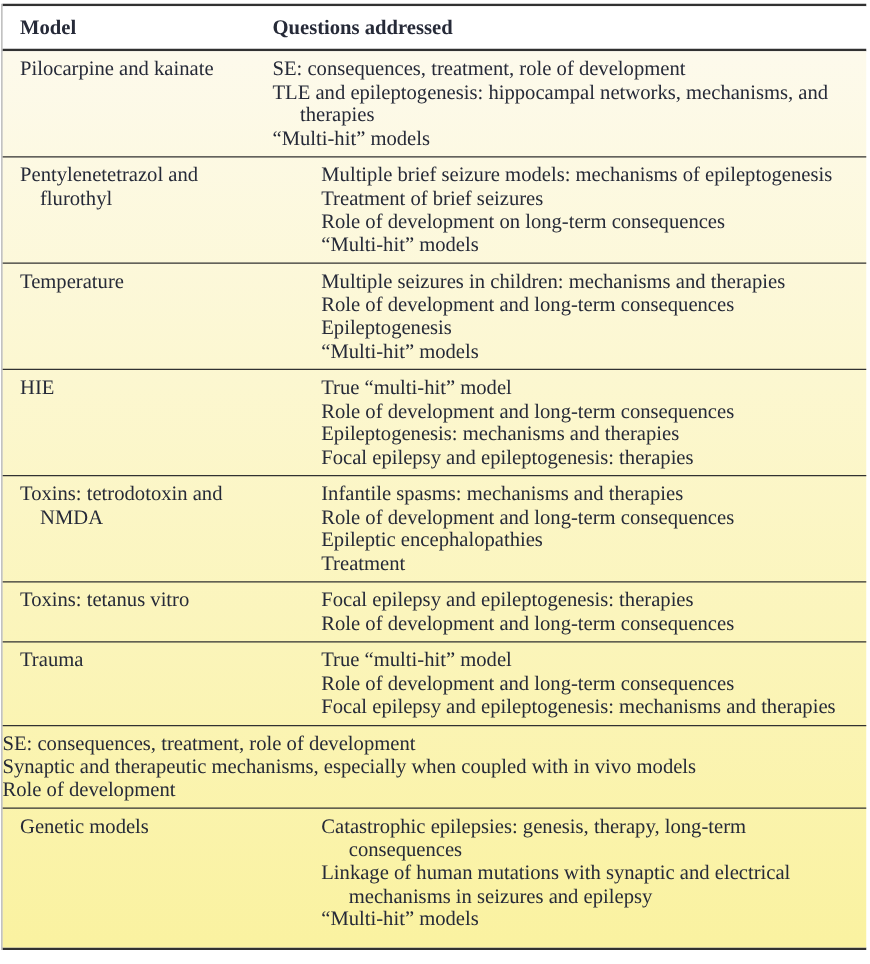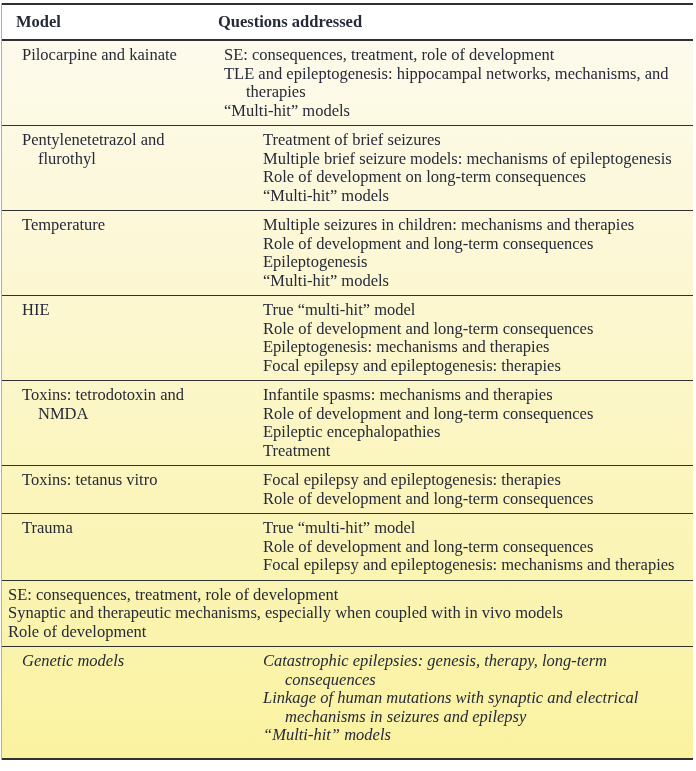--- a/index.html
+++ b/index.html
@@ -38,29 +38,28 @@
     padding:8px 0;
     border-bottom:2px solid var(--rule);
     font-weight:bold;
     line-height:18px;
   }
   .tbody{
     background:linear-gradient(to bottom,var(--grad-top),var(--grad-bot));
   }
   .row{
     display:flex;
-    padding:5px 6px;
+    padding:5px 0;
   }
   .row + .row{
     border-top:1.5px solid var(--rule);
     gap:39px;
   }
   .row:last-child{
     padding-bottom:13px;
-    font-style:italic;
   }
   .cell.model{
     flex:0 0 216px;
     padding-left:30px;
     padding-right:10px;
     text-indent:-16px;
   }
   .thead .cell.model{
     padding-left:14px;
     text-indent:0;
@@ -89,22 +88,22 @@
     <div class="cell questions">
           <div class="q">SE: consequences, treatment, role of development</div>
           <div class="q">TLE and epileptogenesis: hippocampal networks, mechanisms, and therapies</div>
           <div class="q">“Multi-hit” models</div>
         </div>
   </div>
 
   <div class="row">
     <div class="cell model">Pentylenetetrazol and flurothyl</div>
     <div class="cell questions">
+          <div class="q">Multiple brief seizure models: mechanisms of epileptogenesis</div>
           <div class="q">Treatment of brief seizures</div>
-          <div class="q">Multiple brief seizure models: mechanisms of epileptogenesis</div>
           <div class="q">Role of development on long-term consequences</div>
           <div class="q">“Multi-hit” models</div>
         </div>
   </div>
 
   <div class="row">
     <div class="cell model">Temperature</div>
     <div class="cell questions">
           <div class="q">Multiple seizures in children: mechanisms and therapies</div>
           <div class="q">Role of development and long-term consequences</div>

